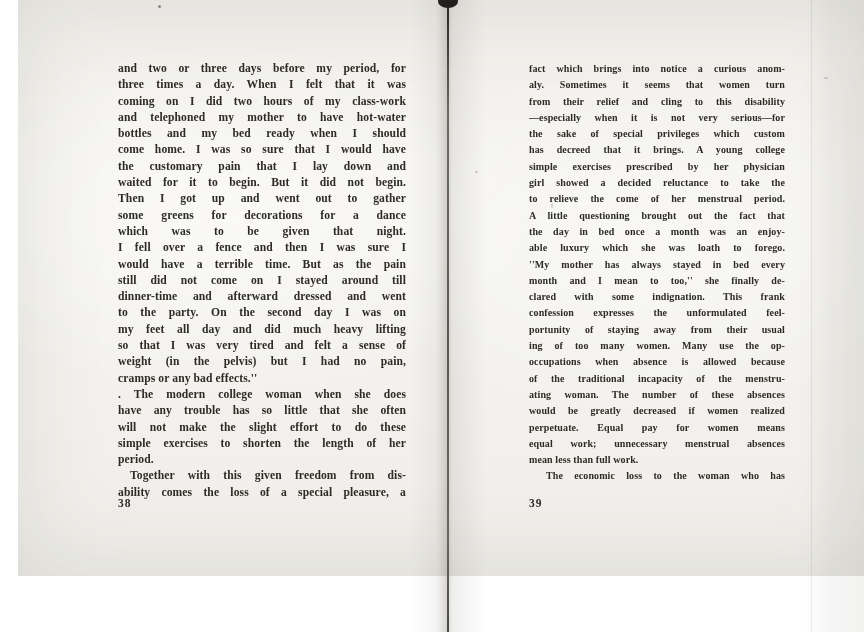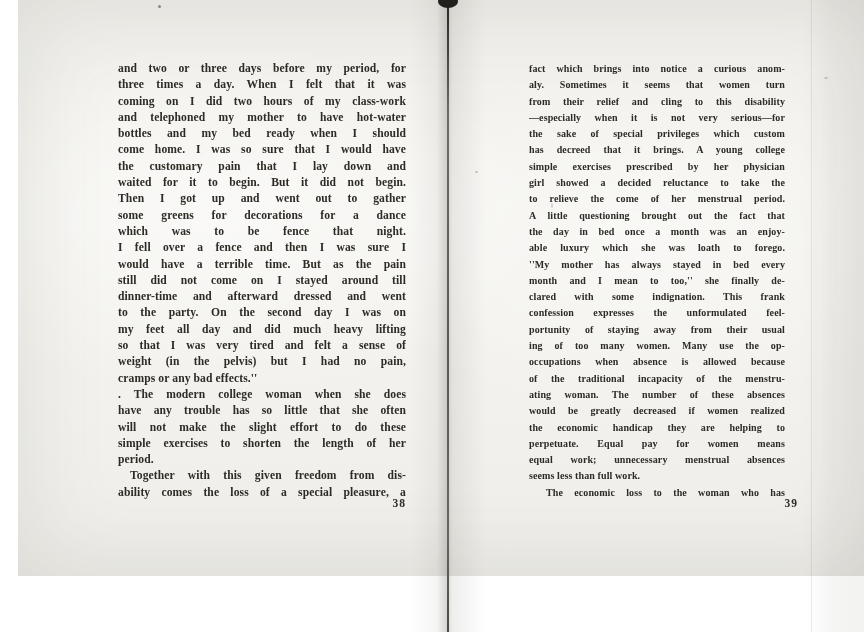--- a/index.html
+++ b/index.html
@@ -63,26 +63,26 @@
     height: 16.3px; line-height: 16.3px;
     overflow: hidden;
     text-align: justify;
     text-align-last: justify;
     white-space: normal;
   }
   .line.no-j { text-align-last: left; }
   
   .page-number {
     position: absolute; top: 497px;
-    text-align: right;
+    text-align: left;
     font-size: 11.5px; font-weight: bold; color: #2e2b25;
     letter-spacing: 1px;
   }
   #pn-left  { left: 100px; width: 288px; }
-  #pn-right { left: 524px; width: 256px; }
+  #pn-right { left: 511px; width: 256px; }
   
   .speck { position: absolute; background: rgba(60,57,50,0.55); border-radius: 50%; }
   .speck.s1 { left: 140px; top: 5px;  width: 3px; height: 3px; }
   .speck.s2 { left: 457px; top: 171px; width: 3px; height: 2px; opacity: .5; }
   .speck.s3 { left: 806px; top: 77px;  width: 4px; height: 2px; opacity: .4; }
   .speck.s4 { left: 533px; top: 203px; width: 2px; height: 5px; opacity: .35; }
 </style>
 </head>
 <body>
 
@@ -99,21 +99,21 @@
       <div class="line">and two or three days before my period, for</div>
       <div class="line">three times a day. When I felt that it was</div>
       <div class="line">coming on I did two hours of my class-work</div>
       <div class="line">and telephoned my mother to have hot-water</div>
       <div class="line">bottles and my bed ready when I should</div>
       <div class="line">come home. I was so sure that I would have</div>
       <div class="line">the customary pain that I lay down and</div>
       <div class="line">waited for it to begin. But it did not begin.</div>
       <div class="line">Then I got up and went out to gather</div>
       <div class="line">some greens for decorations for a dance</div>
-      <div class="line">which was to be fence that night.</div>
+      <div class="line">which was to be given that night.</div>
       <div class="line">I fell over a fence and then I was sure I</div>
       <div class="line">would have a terrible time. But as the pain</div>
       <div class="line">still did not come on I stayed around till</div>
       <div class="line">dinner-time and afterward dressed and went</div>
       <div class="line">to the party. On the second day I was on</div>
       <div class="line">my feet all day and did much heavy lifting</div>
       <div class="line">so that I was very tired and felt a sense of</div>
       <div class="line">weight (in the pelvis) but I had no pain,</div>
       <div class="line no-j">cramps or any bad effects.''</div>
       <div class="line">. The modern college woman when she does</div>
@@ -140,24 +140,23 @@
       <div class="line">''My mother has always stayed in bed every</div>
       <div class="line">month and I mean to too,'' she finally de-</div>
       <div class="line">clared with some indignation. This frank</div>
       <div class="line">confession expresses the unformulated feel-</div>
       <div class="line">portunity of staying away from their usual</div>
       <div class="line">ing of too many women. Many use the op-</div>
       <div class="line">occupations when absence is allowed because</div>
       <div class="line">of the traditional incapacity of the menstru-</div>
       <div class="line">ating woman. The number of these absences</div>
       <div class="line">would be greatly decreased if women realized</div>
-      <div class="line">the economic handicap they are helping to</div>
       <div class="line">perpetuate. Equal pay for women means</div>
       <div class="line">equal work; unnecessary menstrual absences</div>
-      <div class="line no-j">seems less than full work.</div>
+      <div class="line no-j">mean less than full work.</div>
       <div class="line" style="text-indent: 17px;">The economic loss to the woman who has</div>
     </div>
 
   <div id="pn-left" class="page-number">38</div>
   <div id="pn-right" class="page-number">39</div>
 
   <div class="speck s1"></div>
   <div class="speck s2"></div>
   <div class="speck s3"></div>
   <div class="speck s4"></div>

